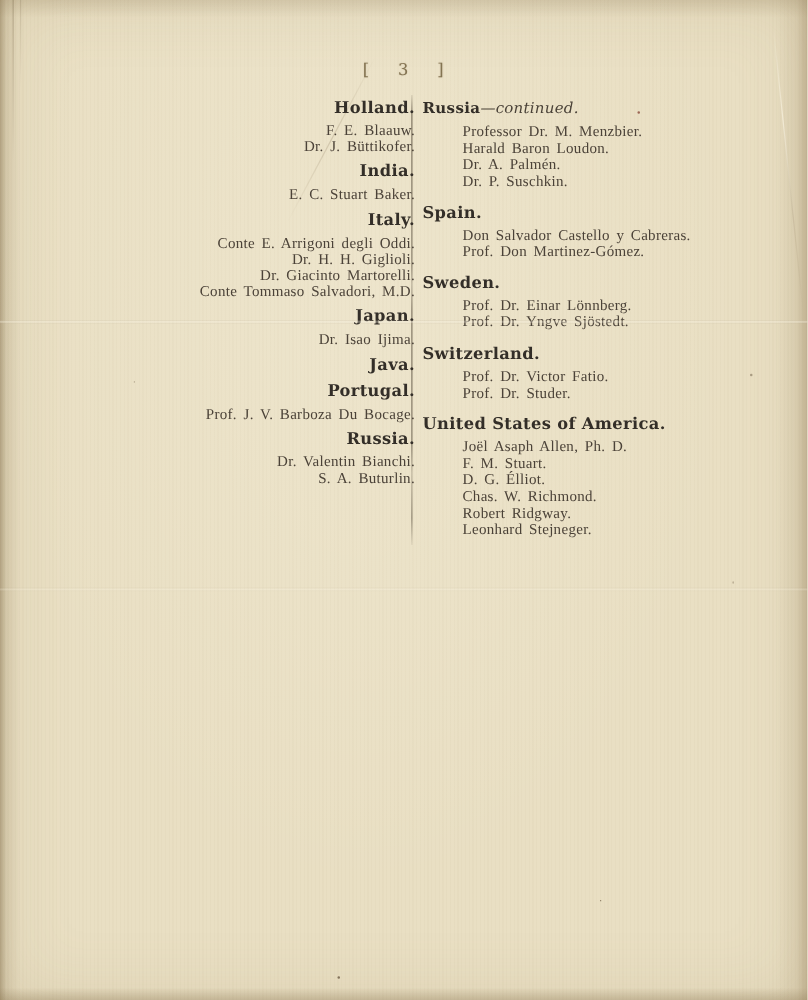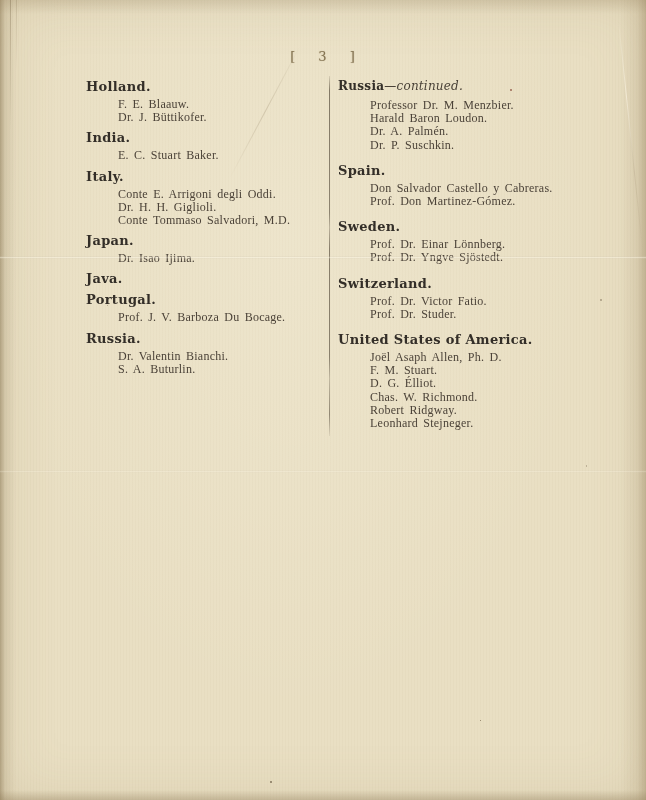--- a/index.html
+++ b/index.html
@@ -36,21 +36,21 @@
     left: 329px; top: 76px;
     width: 1px; height: 360px;
     background: linear-gradient(180deg,
       rgba(95,85,68,0.15) 0%, rgba(95,85,68,0.75) 4%,
       rgba(95,85,68,0.68) 38%, rgba(95,85,68,0.35) 42%,
       rgba(95,85,68,0.72) 48%, rgba(95,85,68,0.70) 78%,
       rgba(95,85,68,0.30) 84%, rgba(95,85,68,0.65) 94%,
       rgba(95,85,68,0.10) 100%);
   }
   .col { position: absolute; top: 80px; }
-  .col-left  { left: 86px;  width: 246px; }
+  .col-left  { left: 86px;  width: 246px; text-align: right; }
   .col-right { left: 338px; width: 290px; }
 
   .section { margin: 0; }
   .col-left  .section { margin-bottom: 7px; }
   .col-right .section { margin-bottom: 12px; }
 
   .heading {
     font-weight: bold;
     font-size: 13px;
     line-height: 14px;
@@ -132,20 +132,21 @@
         <div class="member">Dr. J. Büttikofer.</div>
       </div>
       <div class="section">
         <div class="heading"><span>India.</span></div>
         <div class="member">E. C. Stuart Baker.</div>
       </div>
       <div class="section">
         <div class="heading"><span>Italy.</span></div>
         <div class="member">Conte E. Arrigoni degli Oddi.</div>
         <div class="member">Dr. H. H. Giglioli.</div>
+        <div class="member">Dr. Giacinto Martorelli.</div>
         <div class="member">Conte Tommaso Salvadori, M.D.</div>
       </div>
       <div class="section">
         <div class="heading"><span>Japan.</span></div>
         <div class="member">Dr. Isao Ijima.</div>
       </div>
       <div class="section">
         <div class="heading"><span>Java.</span></div>
       </div>
       <div class="section">

